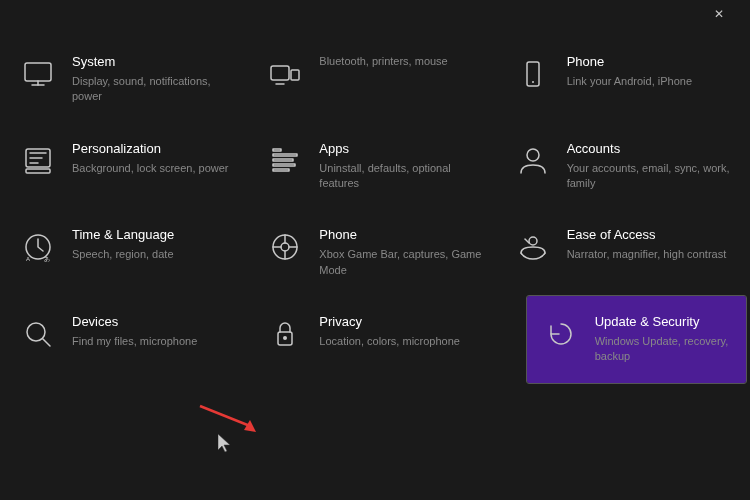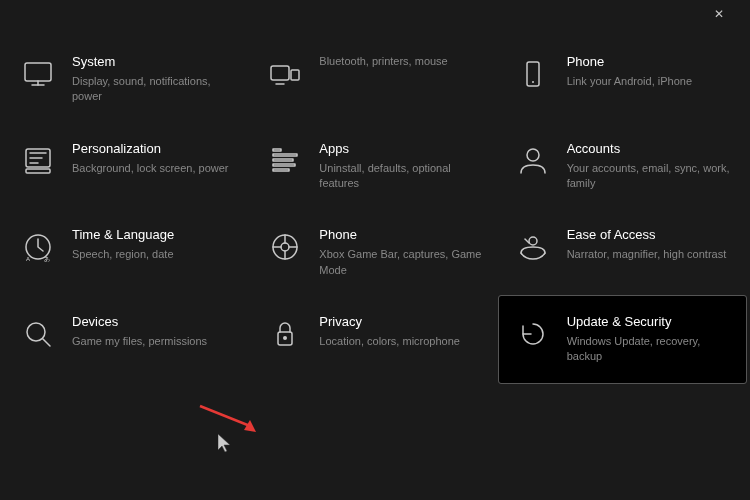--- a/index.html
+++ b/index.html
@@ -56,22 +56,23 @@
       flex-direction: row;
       align-items: flex-start;
       padding: 18px 16px;
       cursor: pointer;
       border-radius: 2px;
       transition: background 0.1s;
       gap: 16px;
     }
 
     .grid-item.active {
-      background: #000000;
+      background: #4c1d95;
       outline: 1px solid #555;
+      margin-left: 28px;
     }
 
     .grid-item-icon {
       width: 36px;
       height: 36px;
       flex-shrink: 0;
       display: flex;
       align-items: center;
       justify-content: center;
       margin-top: 2px;
@@ -256,21 +257,21 @@
   </div>
     <div class="grid-item">
     <div class="grid-item-icon">
       <svg viewBox="0 0 32 32">
           <circle cx="14" cy="14" r="9"></circle>
           <line x1="21" y1="21" x2="28" y2="28"></line>
         </svg>
     </div>
     <div class="grid-item-text">
       <div class="grid-item-title">Devices</div>
-      <div class="grid-item-desc">Game my files, permissions</div>
+      <div class="grid-item-desc">Find my files, microphone</div>
     </div>
   </div>
     <div class="grid-item">
     <div class="grid-item-icon">
       <svg viewBox="0 0 32 32">
           <rect x="9" y="14" width="14" height="13" rx="2"></rect>
           <path d="M11 14 V10 A5 5 0 0 1 21 10 V14"></path>
           <circle cx="16" cy="20" r="2" fill="#c8c8c8" stroke="none"></circle>
         </svg>
     </div>

